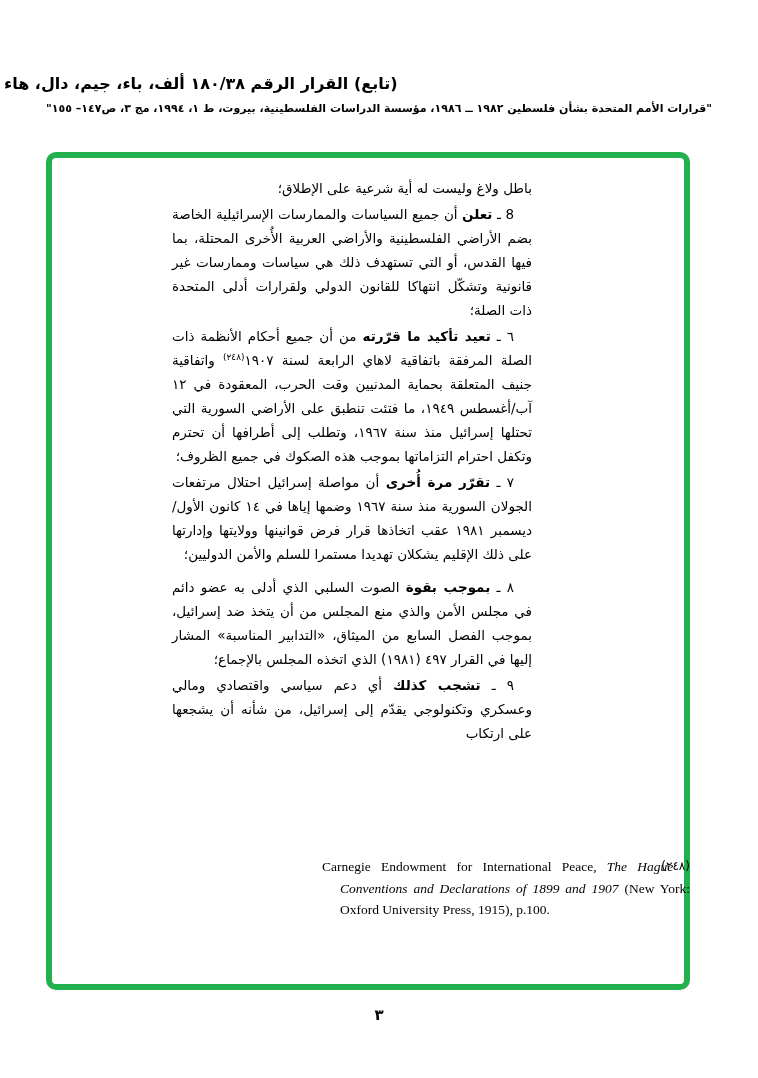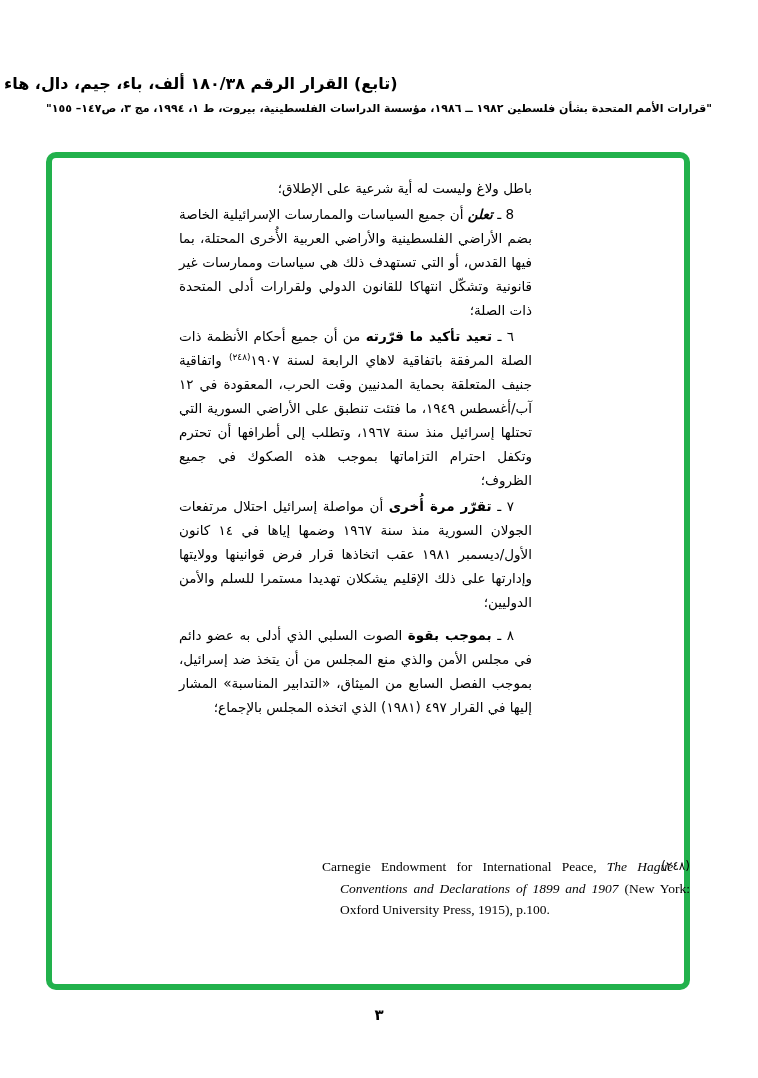--- a/index.html
+++ b/index.html
@@ -38,21 +38,21 @@
   .body-text {
     position: absolute;
     left: 172px; top: 176px;
     width: 360px;
     direction: rtl;
     text-align: justify;
     font-size: 13.5px;
     line-height: 24px;
   }
   .body-text p.para {
-    margin: 0 0 2px 7px;
+    margin: 0 0 2px 0;
     padding: 0;
   }
   .body-text p.para.indent { text-indent: 18px; }
   .body-text p.para.gap { margin-top: 9px; }
   .body-text sup {
     font-size: 9px;
     line-height: 0;
   }
   .footnote {
     position: absolute;
@@ -84,21 +84,22 @@
 <body>
 
 <div class="page-title">(تابع) القرار الرقم ١٨٠/٣٨ ألف، باء، جيم، دال، هاء</div>
 
 <div class="source-line">"قرارات الأمم المتحدة بشأن فلسطين ١٩٨٢ ــ ١٩٨٦، مؤسسة الدراسات الفلسطينية، بيروت، ط ١، ١٩٩٤، مج ٣، ص١٤٧– ١٥٥"</div>
 
 <div class="green-frame"></div>
 
 <div class="body-text">
     <p class="para"><span>باطل ولاغ وليست له أية شرعية على الإطلاق؛</span></p>
-    <p class="para indent"><span>8 ـ </span><span style="font-weight: bold; font-style: italic;">تعلن</span><span> أن جميع السياسات والممارسات الإسرائيلية الخاصة بضم الأراضي الفلسطينية والأراضي العربية الأُخرى المحتلة، بما فيها القدس، أو التي تستهدف ذلك هي سياسات وممارسات غير قانونية وتشكّل انتهاكا للقانون الدولي ولقرارات أدلى المتحدة ذات الصلة؛</span></p>
+    <p class="para indent"><span>8 ـ </span><span style="font-weight: bold;">تعلن</span><span> أن جميع السياسات والممارسات الإسرائيلية الخاصة بضم الأراضي الفلسطينية والأراضي العربية الأُخرى المحتلة، بما فيها القدس، أو التي تستهدف ذلك هي سياسات وممارسات غير قانونية وتشكّل انتهاكا للقانون الدولي ولقرارات أدلى المتحدة ذات الصلة؛</span></p>
     <p class="para indent"><span>٦ ـ </span><span style="font-weight: bold;">تعيد تأكيد ما قرّرته</span><span> من أن جميع أحكام الأنظمة ذات الصلة المرفقة باتفاقية لاهاي الرابعة لسنة ١٩٠٧</span><sup>(٢٤٨)</sup><span> واتفاقية جنيف المتعلقة بحماية المدنيين وقت الحرب، المعقودة في ١٢ آب/أغسطس ١٩٤٩، ما فتئت تنطبق على الأراضي السورية التي تحتلها إسرائيل منذ سنة ١٩٦٧، وتطلب إلى أطرافها أن تحترم وتكفل احترام التزاماتها بموجب هذه الصكوك في جميع الظروف؛</span></p>
     <p class="para indent"><span>٧ ـ </span><span style="font-weight: bold;">تقرّر مرة أُخرى</span><span> أن مواصلة إسرائيل احتلال مرتفعات الجولان السورية منذ سنة ١٩٦٧ وضمها إياها في ١٤ كانون الأول/ديسمبر ١٩٨١ عقب اتخاذها قرار فرض قوانينها وولايتها وإدارتها على ذلك الإقليم يشكلان تهديدا مستمرا للسلم والأمن الدوليين؛</span></p>
     <p class="para indent gap"><span>٨ ـ </span><span style="font-weight: bold;">بموجب بقوة</span><span> الصوت السلبي الذي أدلى به عضو دائم في مجلس الأمن والذي منع المجلس من أن يتخذ ضد إسرائيل، بموجب الفصل السابع من الميثاق، «التدابير المناسبة» المشار إليها في القرار ٤٩٧ (١٩٨١) الذي اتخذه المجلس بالإجماع؛</span></p>
+    <p class="para indent"><span>٩ ـ </span><span style="font-weight: bold;">تشجب كذلك</span><span> أي دعم سياسي واقتصادي ومالي وعسكري وتكنولوجي يقدّم إلى إسرائيل، من شأنه أن يشجعها على ارتكاب</span></p>
   </div>
 
 <div class="footnote"><span class="fn-marker">(٢٤٨)</span><span>Carnegie Endowment for International Peace, </span><span style="font-style: italic; font-family: Liberation Serif, serif;">The Hague Conventions and Declarations of 1899 and 1907</span><span> (New York: Oxford University Press, 1915), p.100.</span></div>
 
 <div class="page-number">٣</div>
 
 </body></html>

